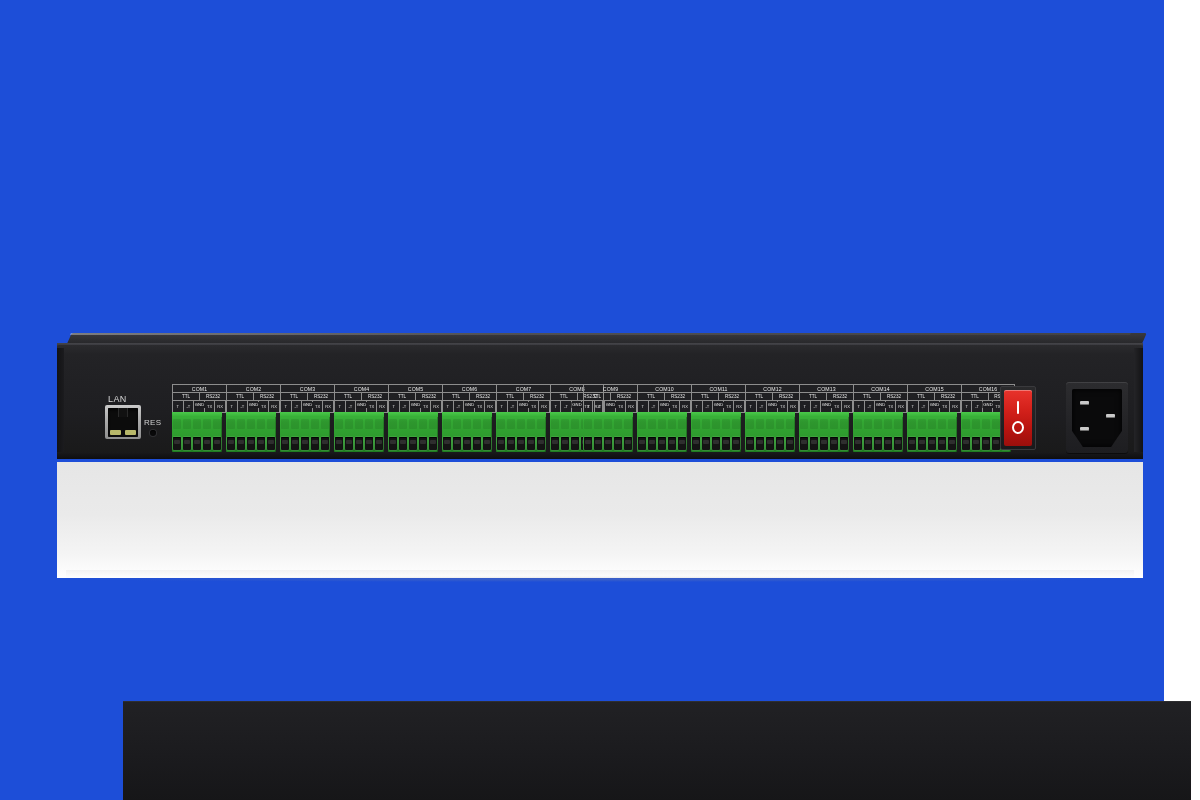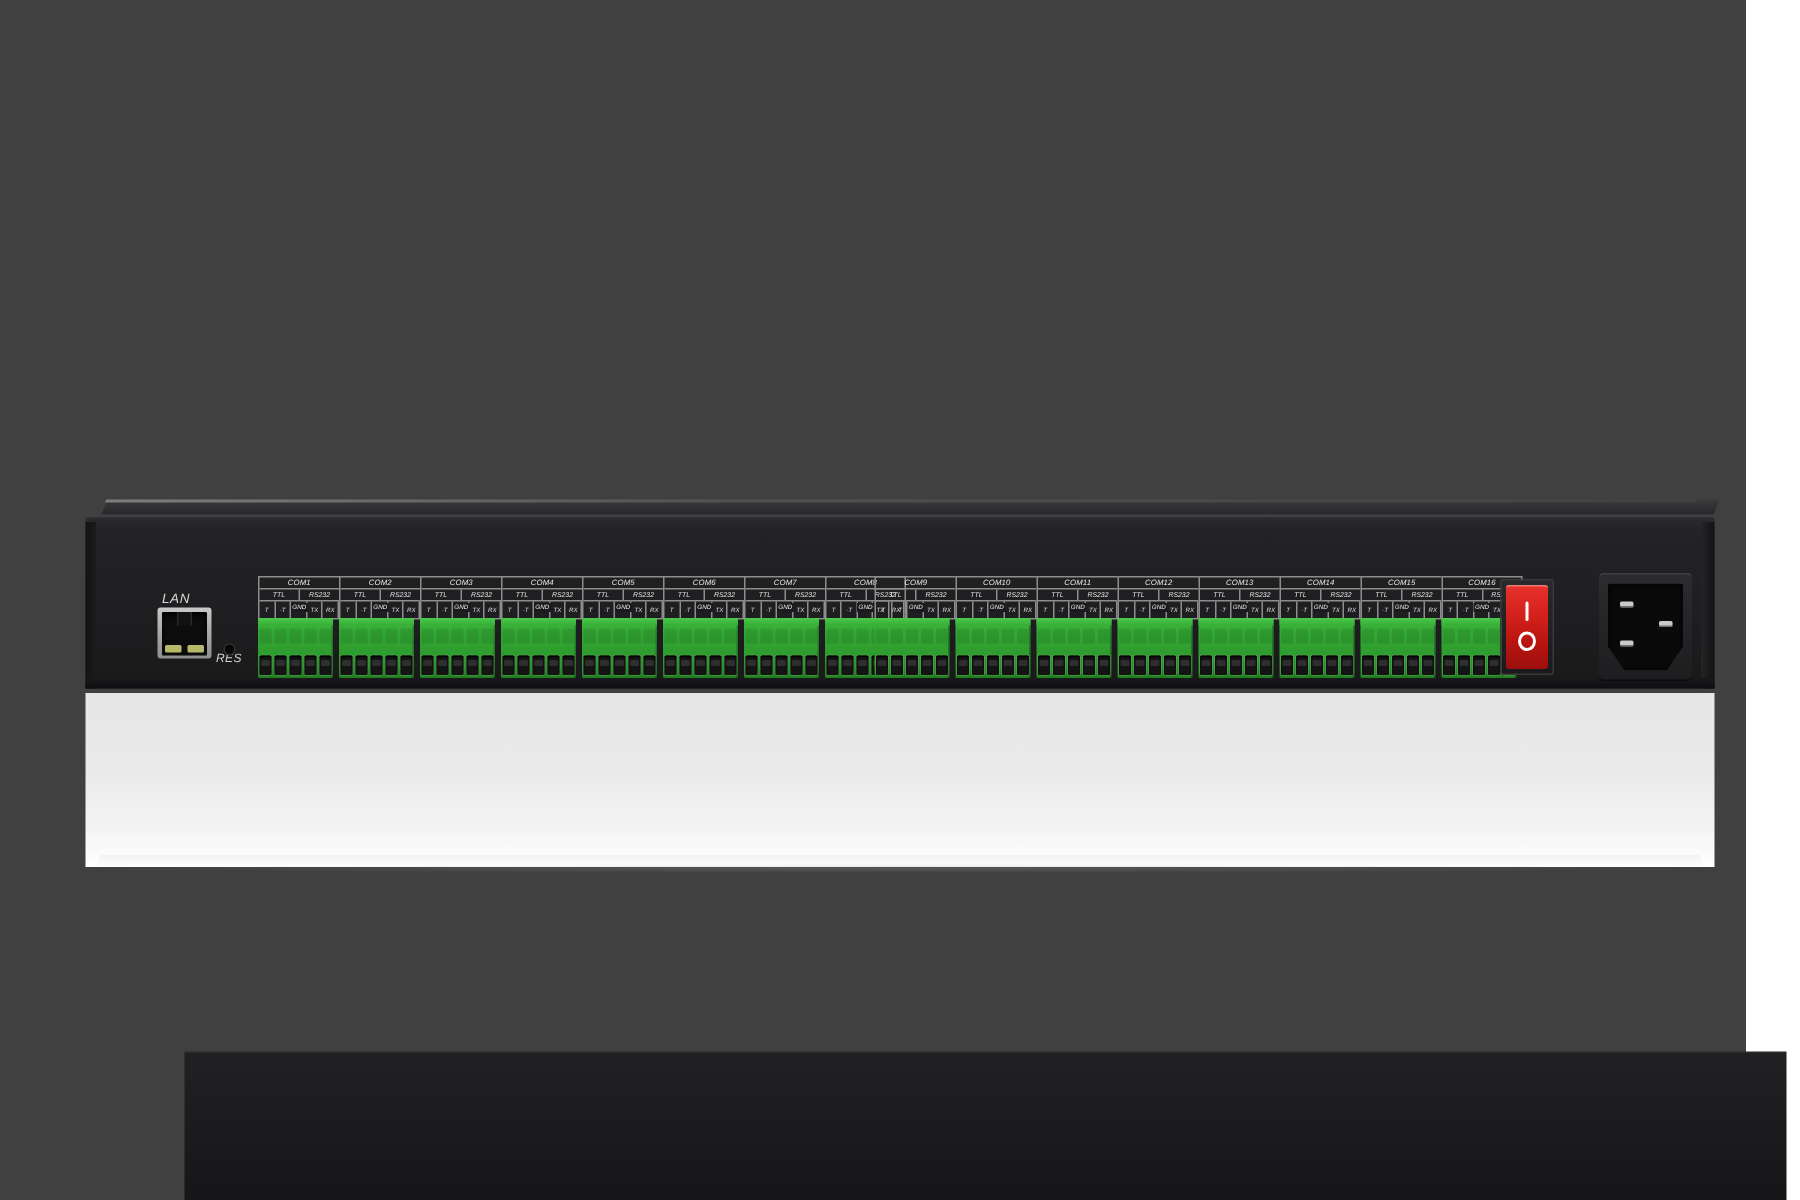--- a/index.html
+++ b/index.html
@@ -1,19 +1,19 @@
 <!DOCTYPE html>
 <html><head>
 <meta charset="utf-8">
 <style>
   * { margin:0; padding:0; box-sizing:border-box; }
   html,body{ width:1200px; height:800px; background:#ffffff; overflow:hidden; }
   body{ font-family:"Liberation Sans", sans-serif; }
 
-  #stage{ position:relative; width:1164px; height:800px; background:#404040;font-style:italic; }
+  #stage{ position:relative; width:1164px; height:800px; background:#1d4ed8; }
 
   
   .device{
     position:absolute; left:57px; top:345px; width:1086px; height:114px;
     background:#232326;
     background-image:linear-gradient(180deg,#2b2b2e 0%,#232326 8%,#1e1e21 60%,#191919 100%);
     border-radius:2px 2px 1px 1px;
   }
   
   .lid-top{
@@ -65,21 +65,21 @@
     box-shadow: inset 0 2px 3px rgba(0,0,0,0.9);
   }
   .lan-tab{
     position:absolute; left:10px; top:0px; width:10px; height:9px;
     background:#111; border-left:1px solid #2a2a2a; border-right:1px solid #2a2a2a;
   }
   .lan-pin-l{ position:absolute; left:2px; bottom:2px; width:11px; height:5px; background:#b8b86a; border-radius:1px;}
   .lan-pin-r{ position:absolute; right:2px; bottom:2px; width:11px; height:5px; background:#b8b86a; border-radius:1px;}
 
   .res-label{
-    position:absolute; left:144px; top:418px; font-size:8px; color:#d0d0d0; letter-spacing:0.3px;margin-top:16px;
+    position:absolute; left:144px; top:418px; font-size:8px; color:#d0d0d0; letter-spacing:0.3px;
   }
   .res-hole{
     position:absolute; left:150px; top:430px; width:6px; height:6px; border-radius:50%;
     background:#09090a; box-shadow: inset 0 1px 1px rgba(0,0,0,0.9), 0 0 0 1px #303033;
   }
 
   
   .label-group{ position:absolute; top:384px; display:flex; }
   .com-cell{
     width:54px; border:1px solid #8d8d8d; border-right:none;

